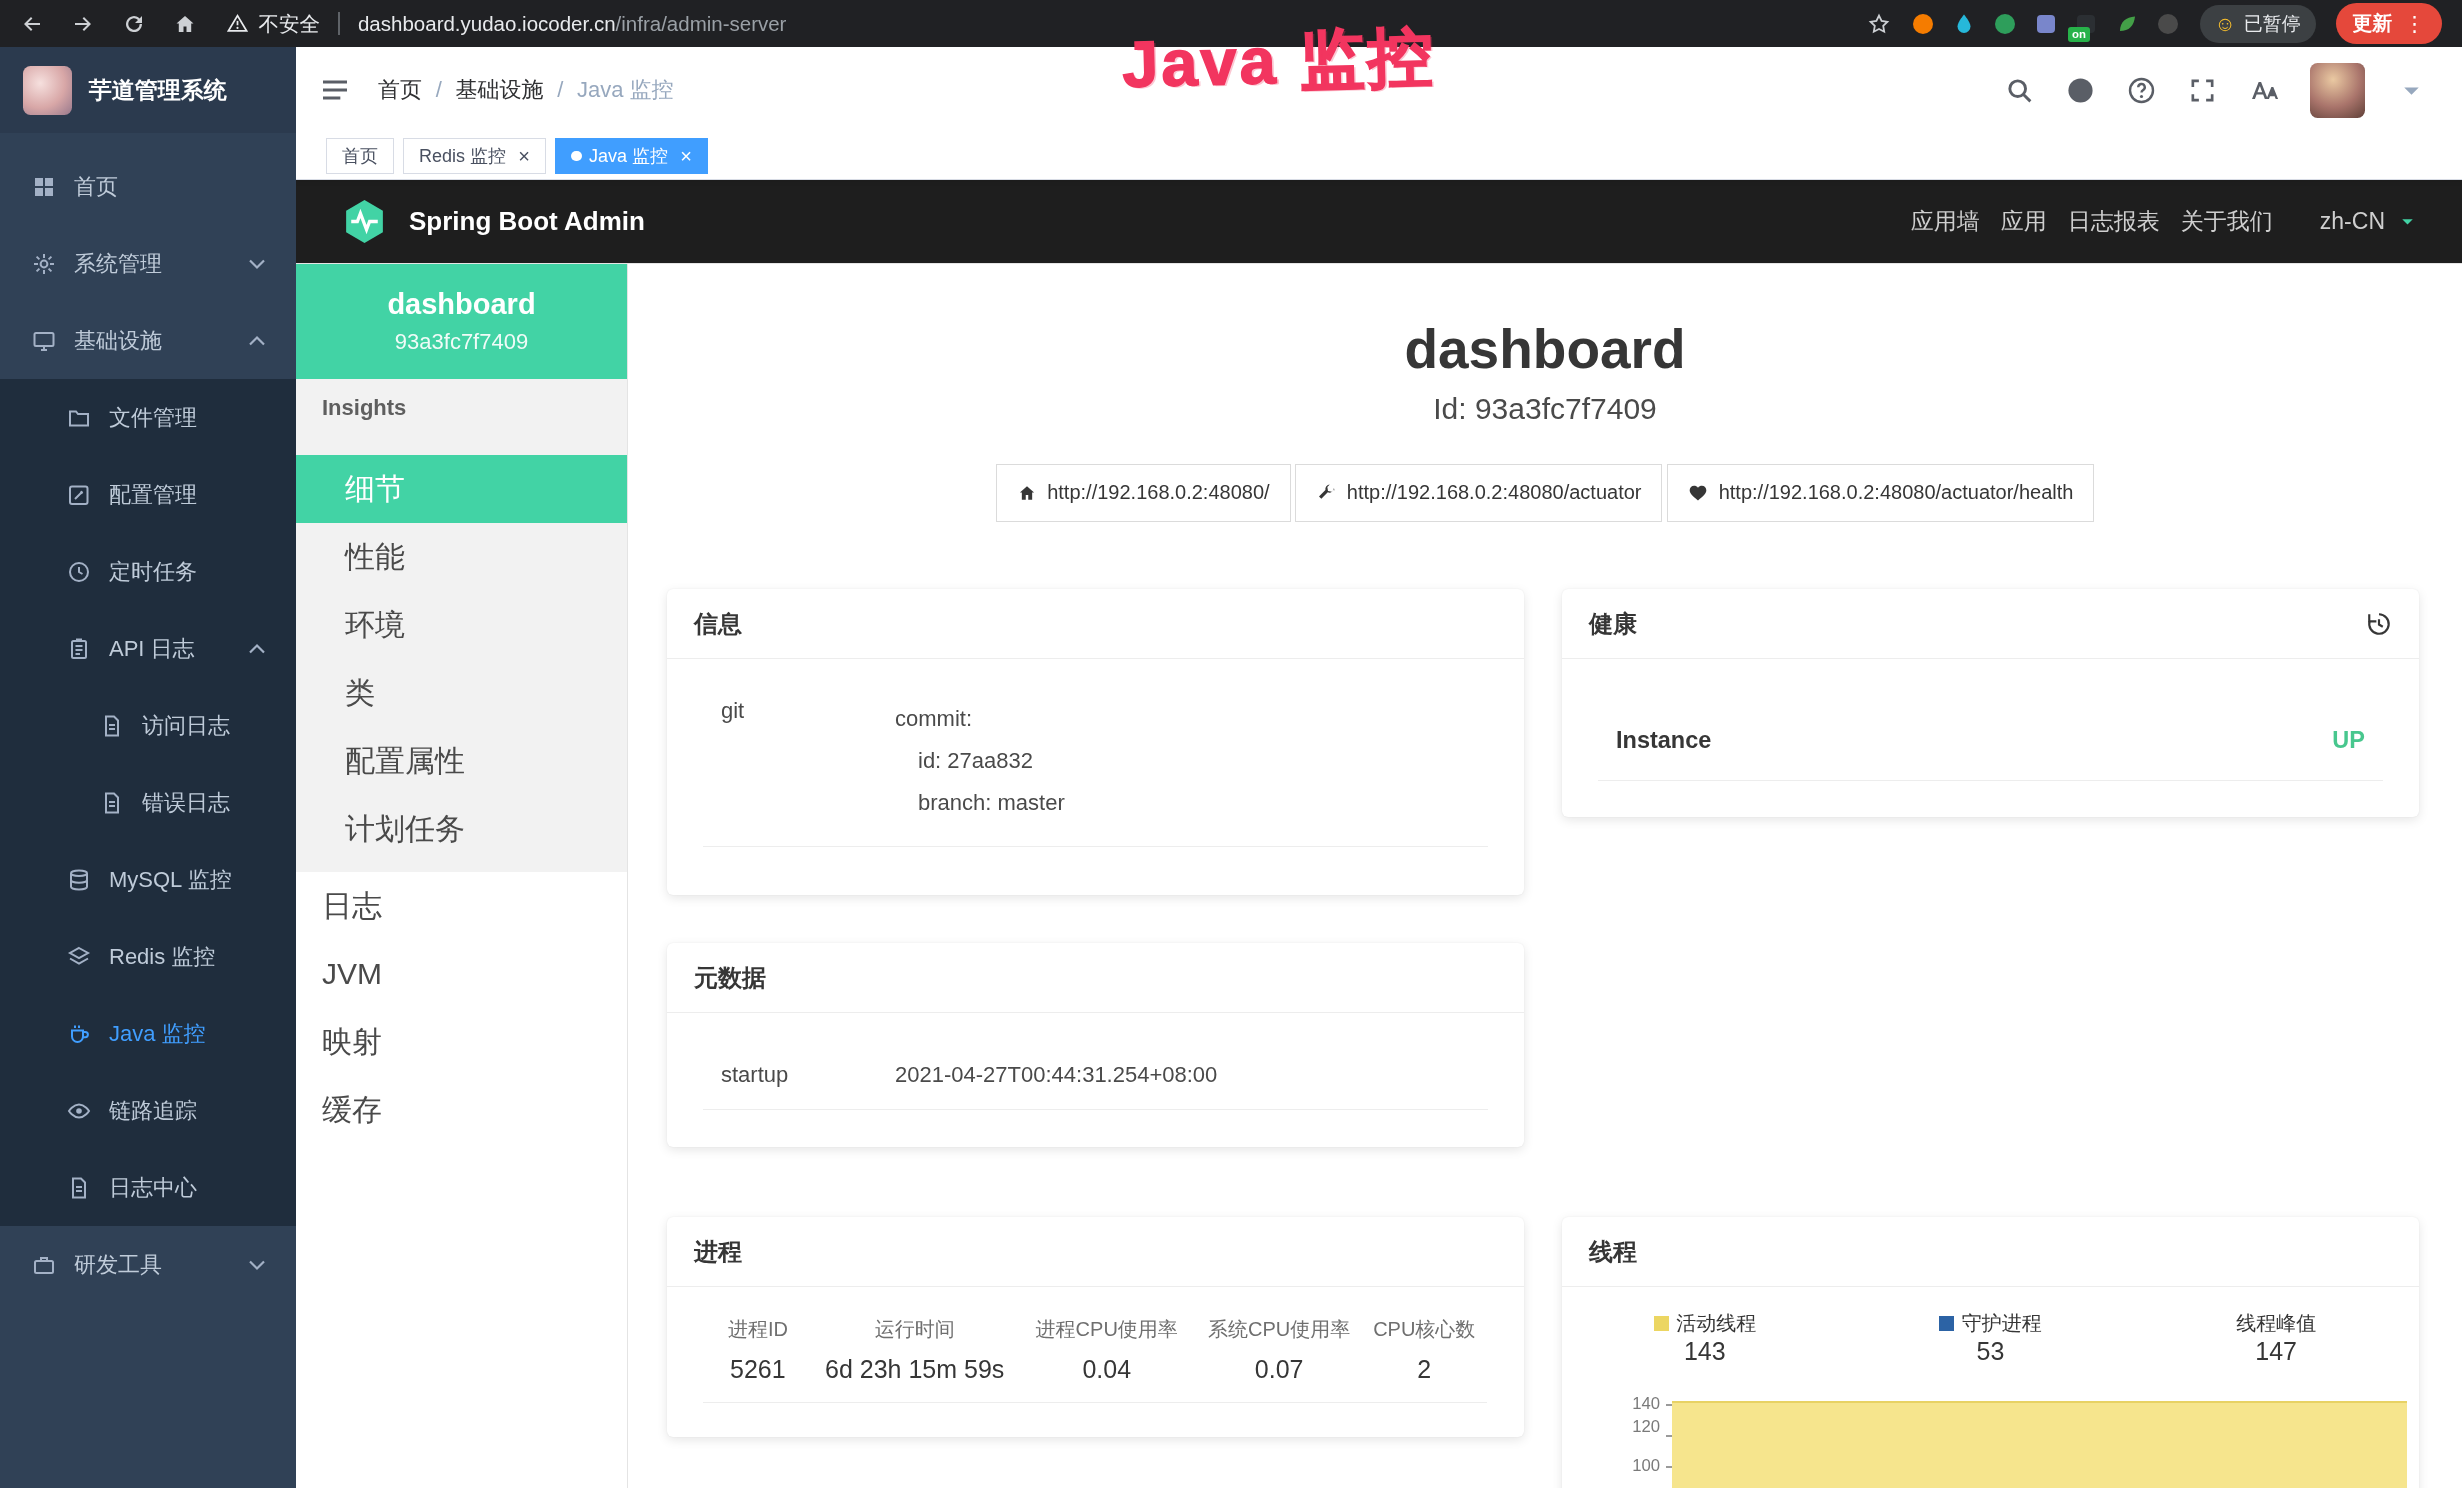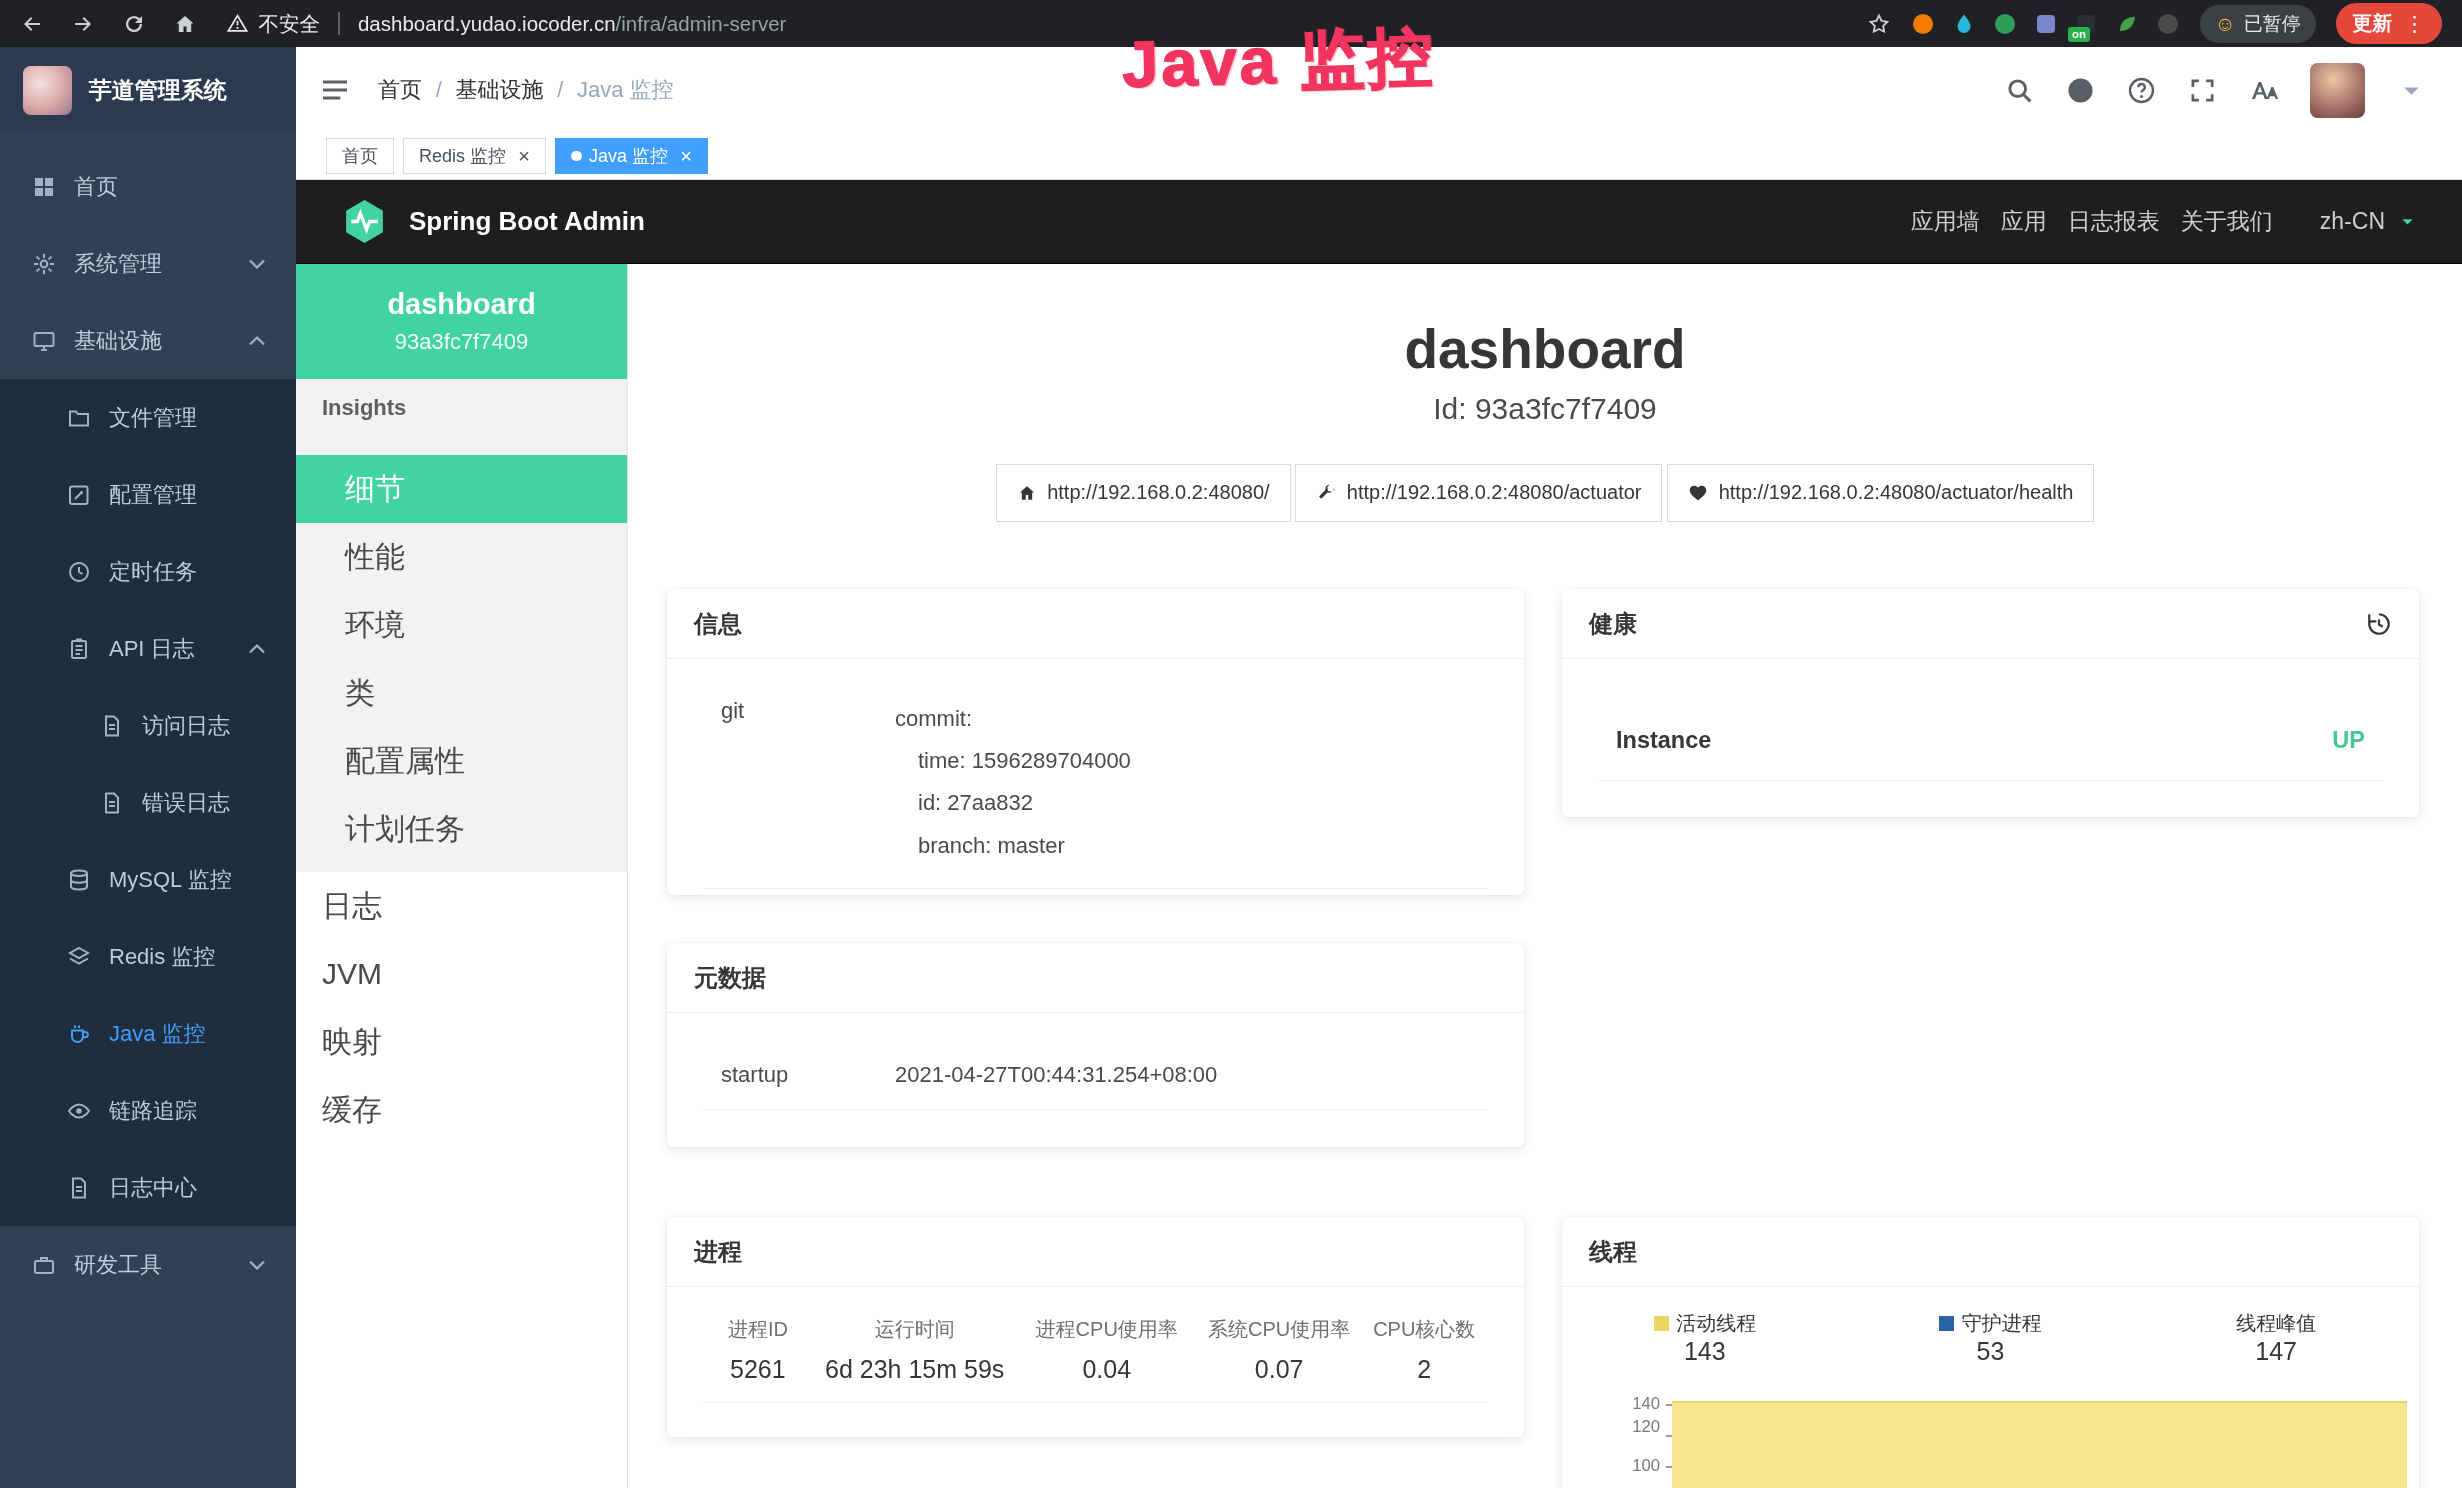--- a/index.html
+++ b/index.html
@@ -1,17 +1,17 @@
 <!DOCTYPE html>
 <html style="--accent-blue: #409eff; --sba-green: #42d3a5; --status-up-green: #48c78e; --update-button-red: #e5483b; --annotation-pink: #f2355f; --legend-yellow: #ecd662; --legend-blue: #2c63a5; --chart-fill-yellow: #f6e58d;font-size:12px"><head>
 <meta charset="utf-8">
 <style>
 *{margin:0;padding:0;box-sizing:border-box}
 body{font-family:"Liberation Sans","DejaVu Sans",sans-serif;background:#fff}
-.screen{position:relative;width:2462px;height:1489px;overflow:hidden;background:#000000}
+.screen{position:relative;width:2462px;height:1489px;overflow:hidden;background:#e5e5e5}
 .icon{display:inline-flex;align-items:center;justify-content:center}
 .icon svg{width:1em;height:1em;fill:currentColor;display:block}
 .spacer{flex:1}
 
 
 .browser-bar{position:absolute;left:0;top:0;width:100%;height:47px;background:#202124;display:flex;align-items:center;padding:0 20px;z-index:50}
 .nav-btns{display:flex;align-items:center;gap:27px;color:#cdd0d4;margin-right:30px}
 .nav-btns .icon{font-size:24px;cursor:pointer}
 .addr{display:flex;align-items:center;gap:10.6px;font-size:20.5px;color:#e8eaed}
 .addr .icon{font-size:21px;color:#e8eaed}
@@ -523,21 +523,20 @@
       </div>
 
     <section class="card" style="left:39px;top:325px;width:857px;height:306px">
       <div class="card-head">
         <span>信息</span>
       </div>
       <div class="kv-row">
         <div class="kv-key">git</div>
         <div class="kv-val" id="git-lines">
             <div class="">commit:</div>
-            <div class="indent">time: 1596289704000</div>
             <div class="indent">id: 27aa832</div>
             <div class="indent">branch: master</div>
           </div>
       </div>
     </section>
 
     <section class="card" style="left:934px;top:325px;width:857px;height:228px">
       <div class="card-head">
         <span>健康</span>
         <span class="head-icon icon" id="i-history">

